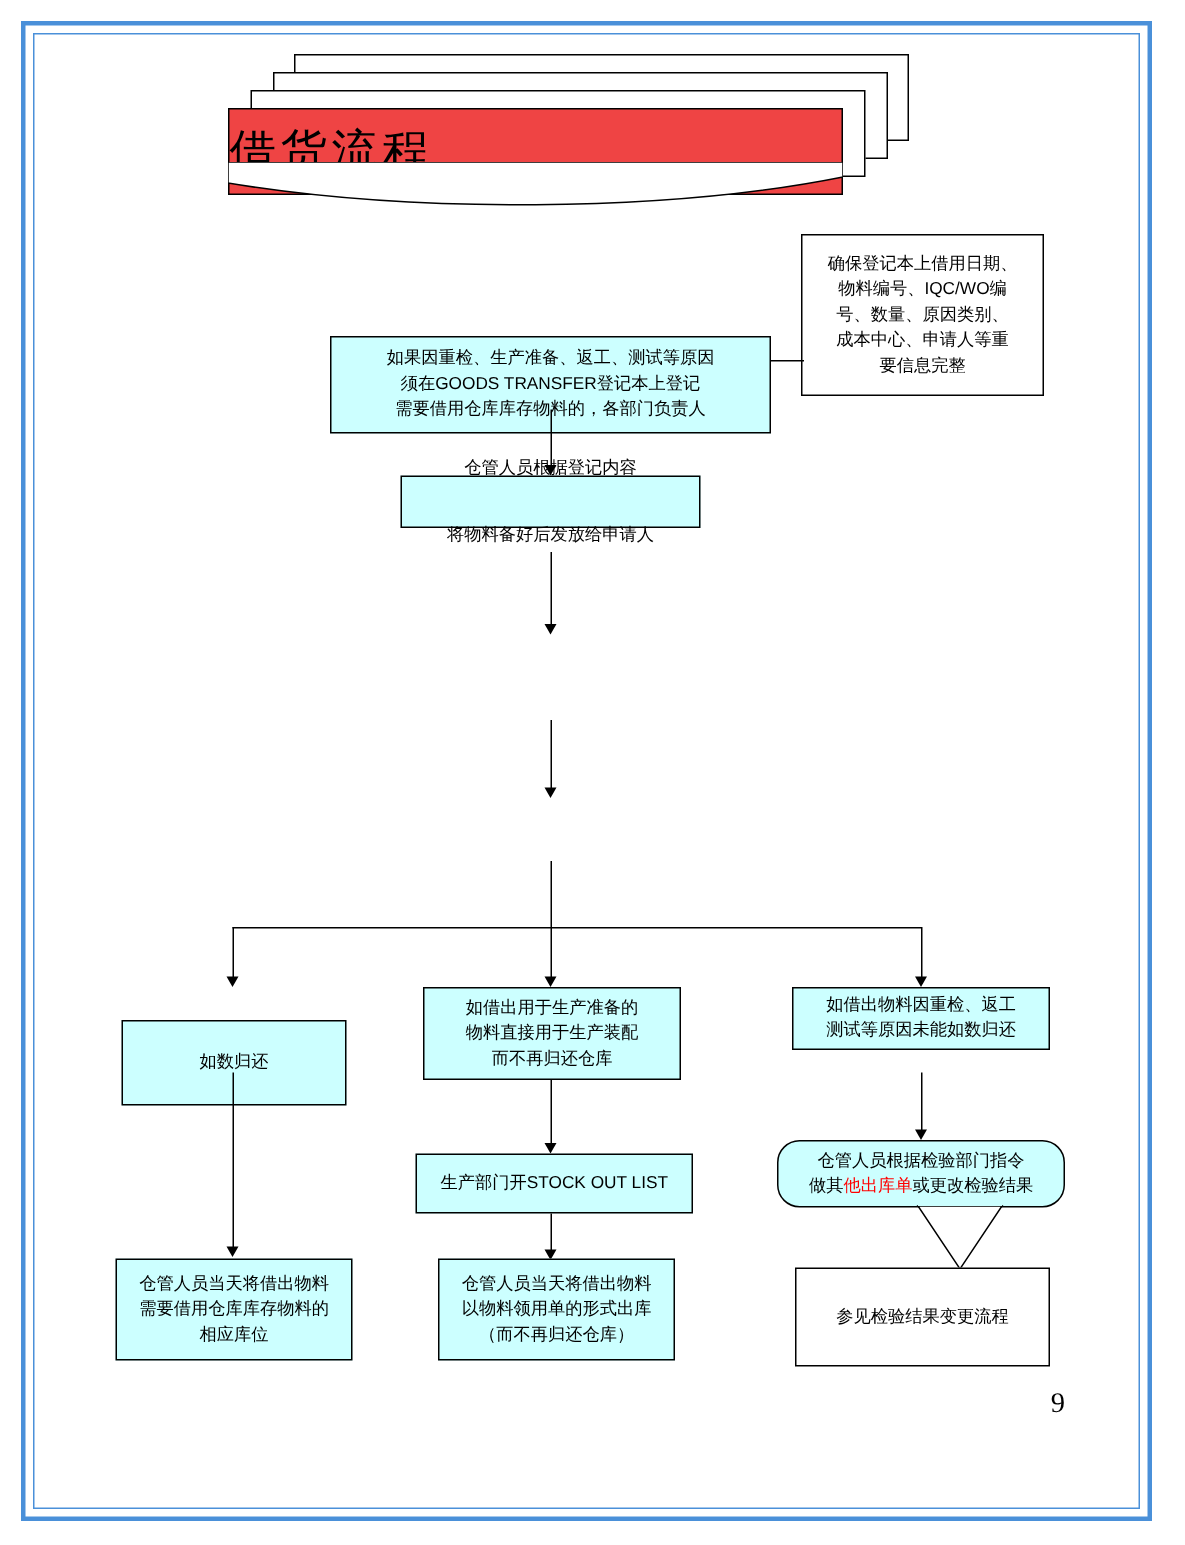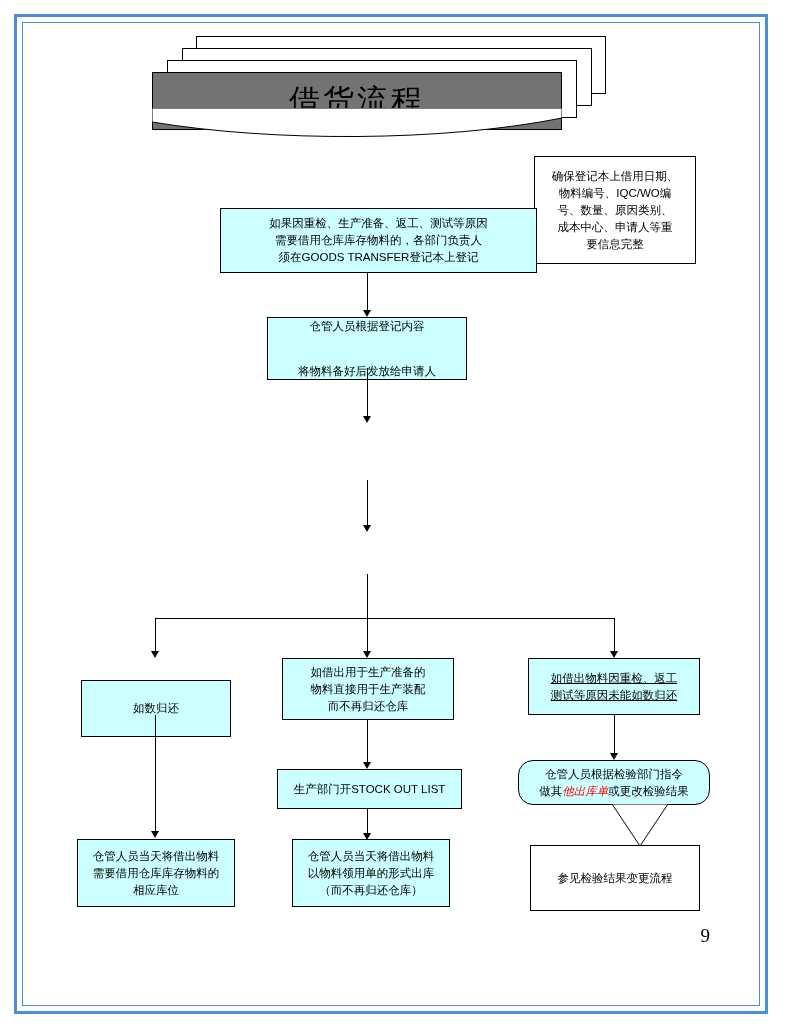--- a/index.html
+++ b/index.html
@@ -40,26 +40,25 @@
     background: #ffffff;
     border: 1px solid #000000;
     box-sizing: border-box;
   }
   .banner-main {
     position: absolute;
     left: 152px;
     top: 72px;
     width: 410px;
     height: 58px;
-    background: #737373;
+    background: #ef4444;
     border: 1px solid #000000;
     box-sizing: border-box;
     display: flex;
     align-items: center;
-    justify-content: center;
   }
   .banner-title {
     font-size: 31px;
     letter-spacing: 3px;
     color: #000000;
     font-family: "Liberation Serif", serif;
   }
   .banner-curve {
     position: absolute;
     left: 152px;
@@ -84,21 +83,20 @@
     padding: 2px 4px;
   }
   .box.white {
     background: #ffffff;
   }
   .box .line {
     white-space: nowrap;
   }
   .red {
     color: #ff0000;
-    font-style: italic;
   }
   
   .conn {
     position: absolute;
     background: #000000;
   }
   .v { width: 1px; }
   .h { height: 1px; }
   .arrow-down {
     position: absolute;
@@ -141,30 +139,30 @@
   <div class="box white" style="left:534px; top:156px; width:162px; height:108px;">
     <span class="line">确保登记本上借用日期、</span>
     <span class="line">物料编号、IQC/WO编</span>
     <span class="line">号、数量、原因类别、</span>
     <span class="line">成本中心、申请人等重</span>
     <span class="line">要信息完整</span>
   </div>
 
   <div class="conn h" style="left:514px; top:240px; width:22px;"></div>
 
-  <div class="box" style="left:220px; top:208px; width:317px; height:65px;">
+  <div class="box" style="left:220px; top:224px; width:294px; height:65px;">
     <span class="line">如果因重检、生产准备、返工、测试等原因</span>
+    <span class="line">须在GOODS TRANSFER登记本上登记</span>
     <span class="line">需要借用仓库库存物料的，各部门负责人</span>
-    <span class="line">须在GOODS TRANSFER登记本上登记</span>
   </div>
 
   <div class="conn v" style="left:367px; top:273px; height:39px;"></div>
   <div class="arrow-down" style="left:363px; top:310px;"></div>
 
-  <div class="box" style="left:267px; top:317px; width:200px; height:63px;gap:28px;">
+  <div class="box" style="left:267px; top:317px; width:200px; height:35px;gap:28px;">
     <span class="line">仓管人员根据登记内容</span>
     <span class="line">将物料备好后发放给申请人</span>
   </div>
 
   <div class="conn v" style="left:367px; top:368px; height:50px;"></div>
   <div class="arrow-down" style="left:363px; top:416px;"></div>
 
 
   <div class="conn v" style="left:367px; top:480px; height:47px;"></div>
   <div class="arrow-down" style="left:363px; top:525px;"></div>
@@ -183,21 +181,21 @@
   <div class="box" style="left:81px; top:658px; width:150px; height:57px;margin-top:22px;">
     <span class="line">如数归还</span>
   </div>
 
   <div class="box" style="left:282px; top:658px; width:172px; height:62px;">
     <span class="line">如借出用于生产准备的</span>
     <span class="line">物料直接用于生产装配</span>
     <span class="line">而不再归还仓库</span>
   </div>
 
-  <div class="box" style="left:528px; top:658px; width:172px; height:57px;text-decoration:underline;">
+  <div class="box" style="left:528px; top:658px; width:172px; height:42px;">
     <span class="line">如借出物料因重检、返工</span>
     <span class="line">测试等原因未能如数归还</span>
   </div>
 
   <div class="conn v" style="left:155px; top:715px; height:118px;"></div>
   <div class="arrow-down" style="left:151px; top:831px;"></div>
 
   <div class="conn v" style="left:367px; top:720px; height:44px;"></div>
   <div class="arrow-down" style="left:363px; top:762px;"></div>
 

